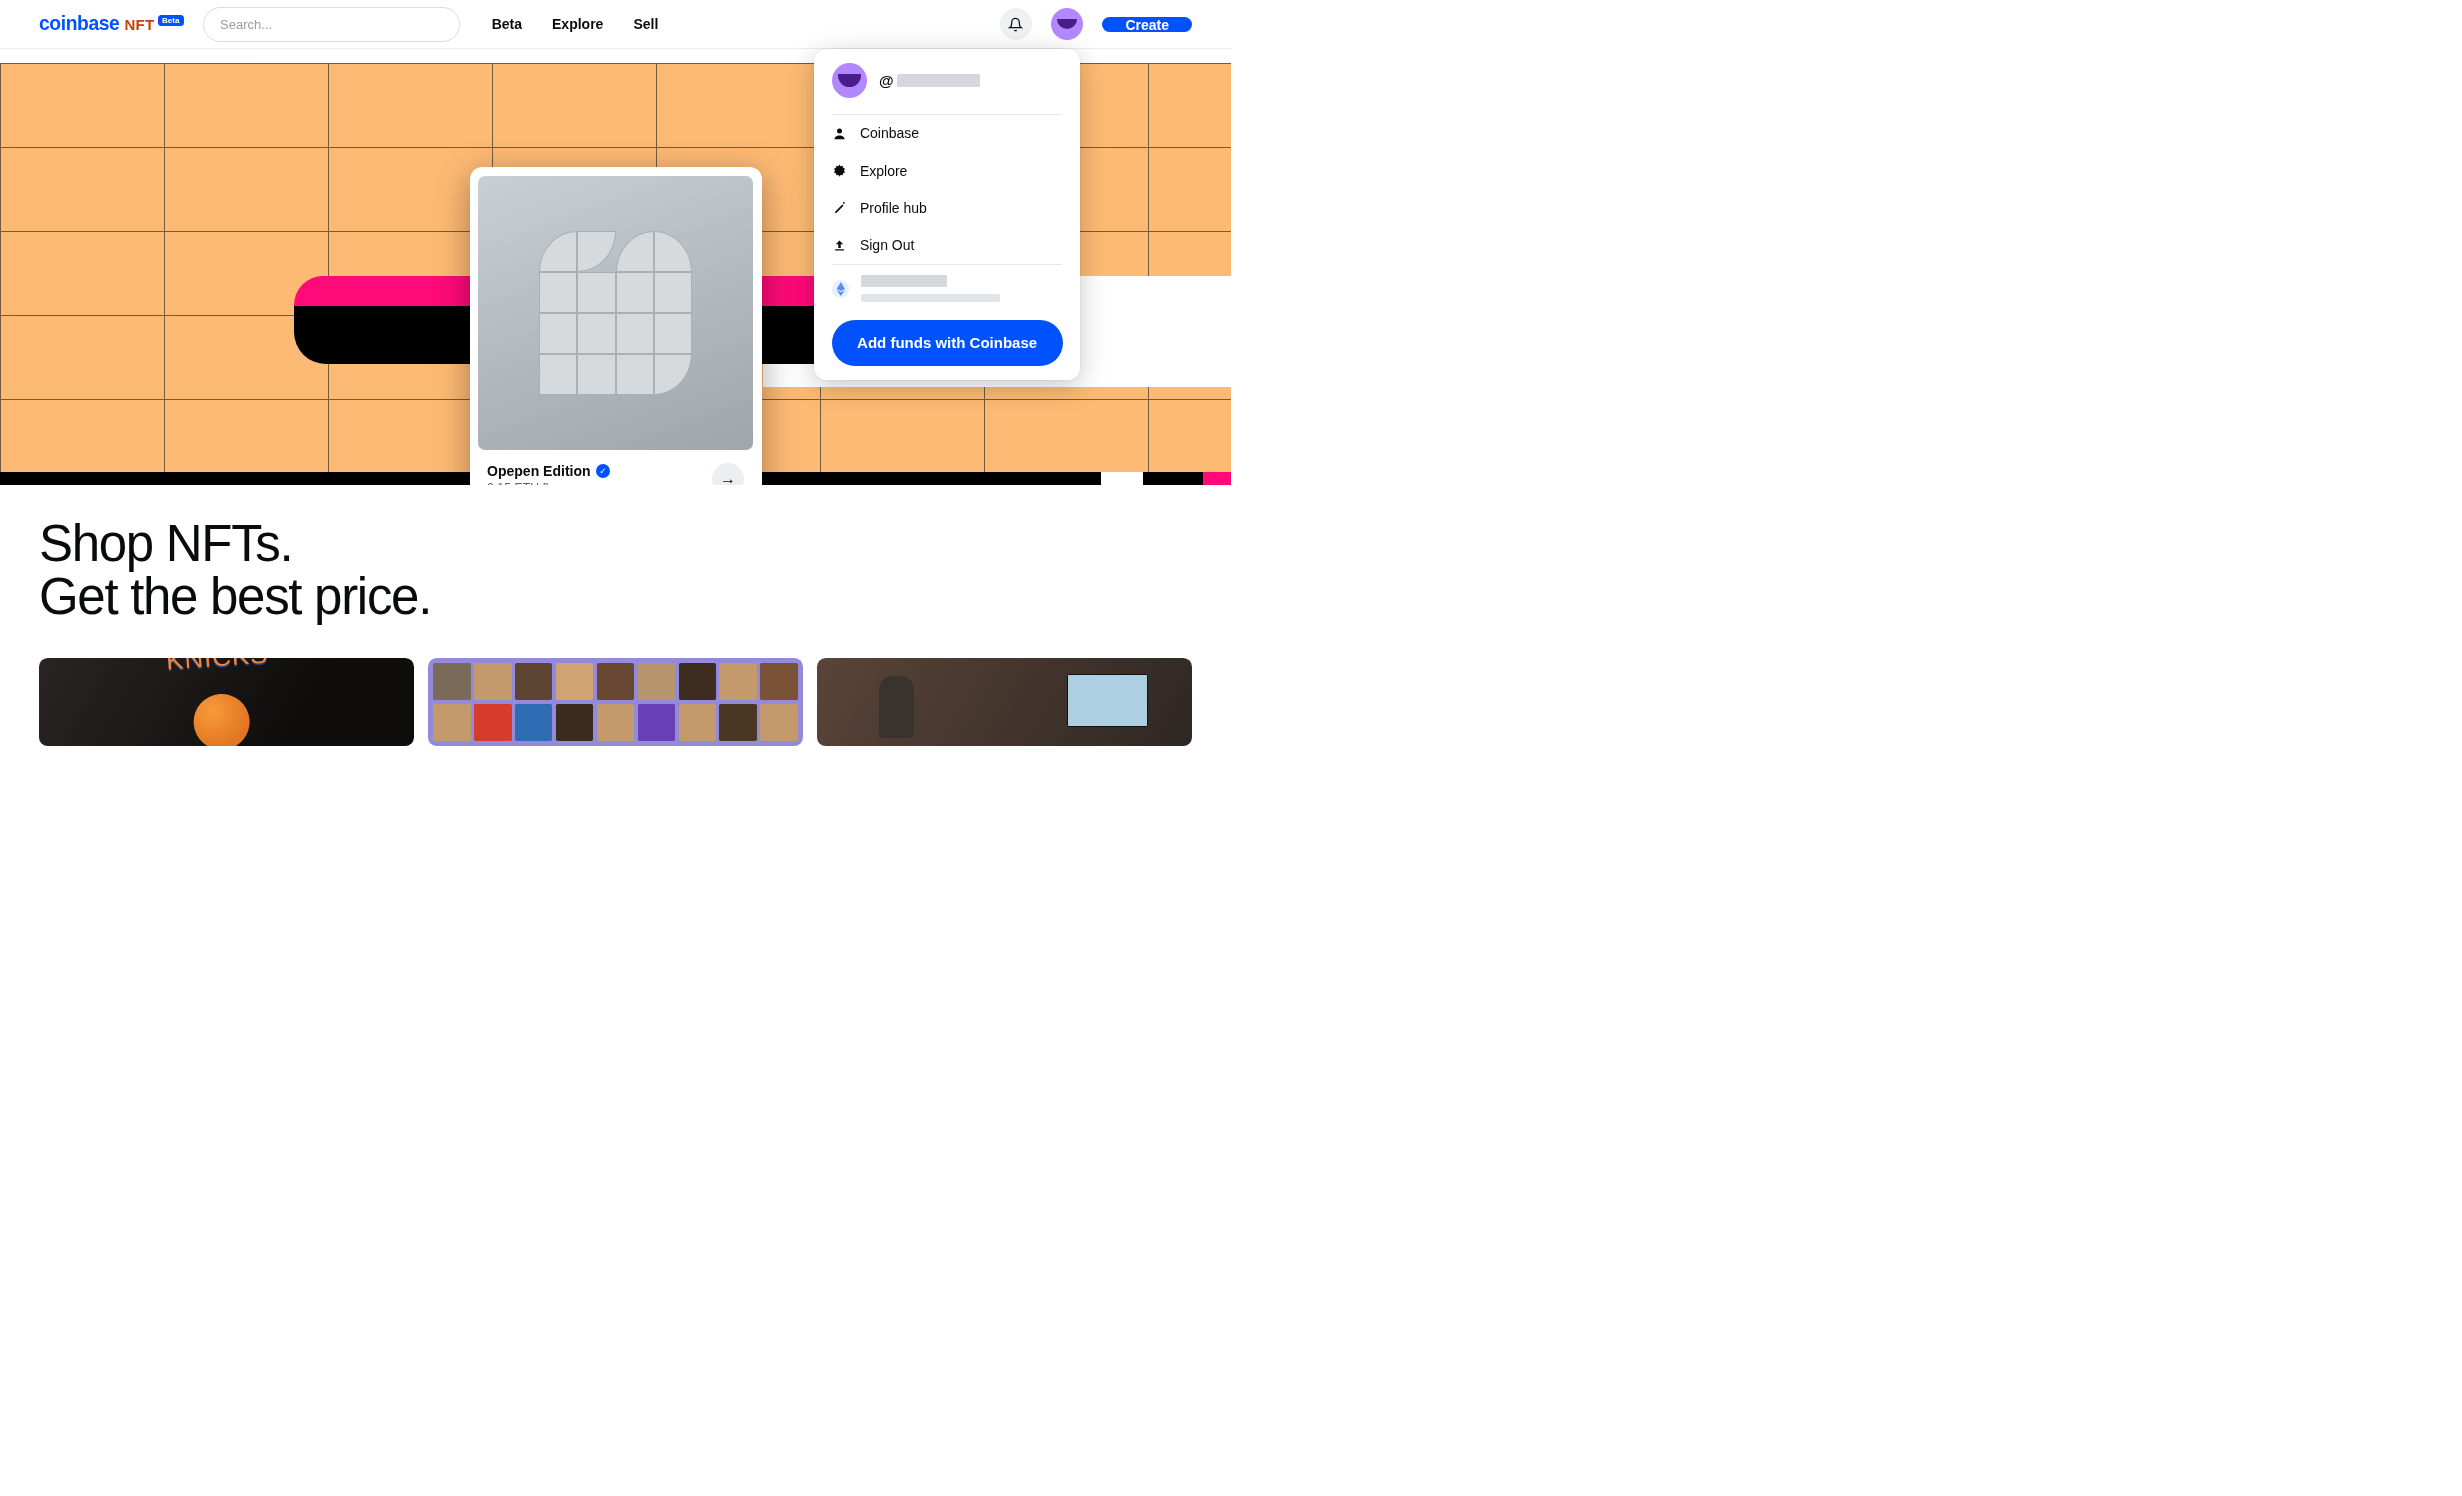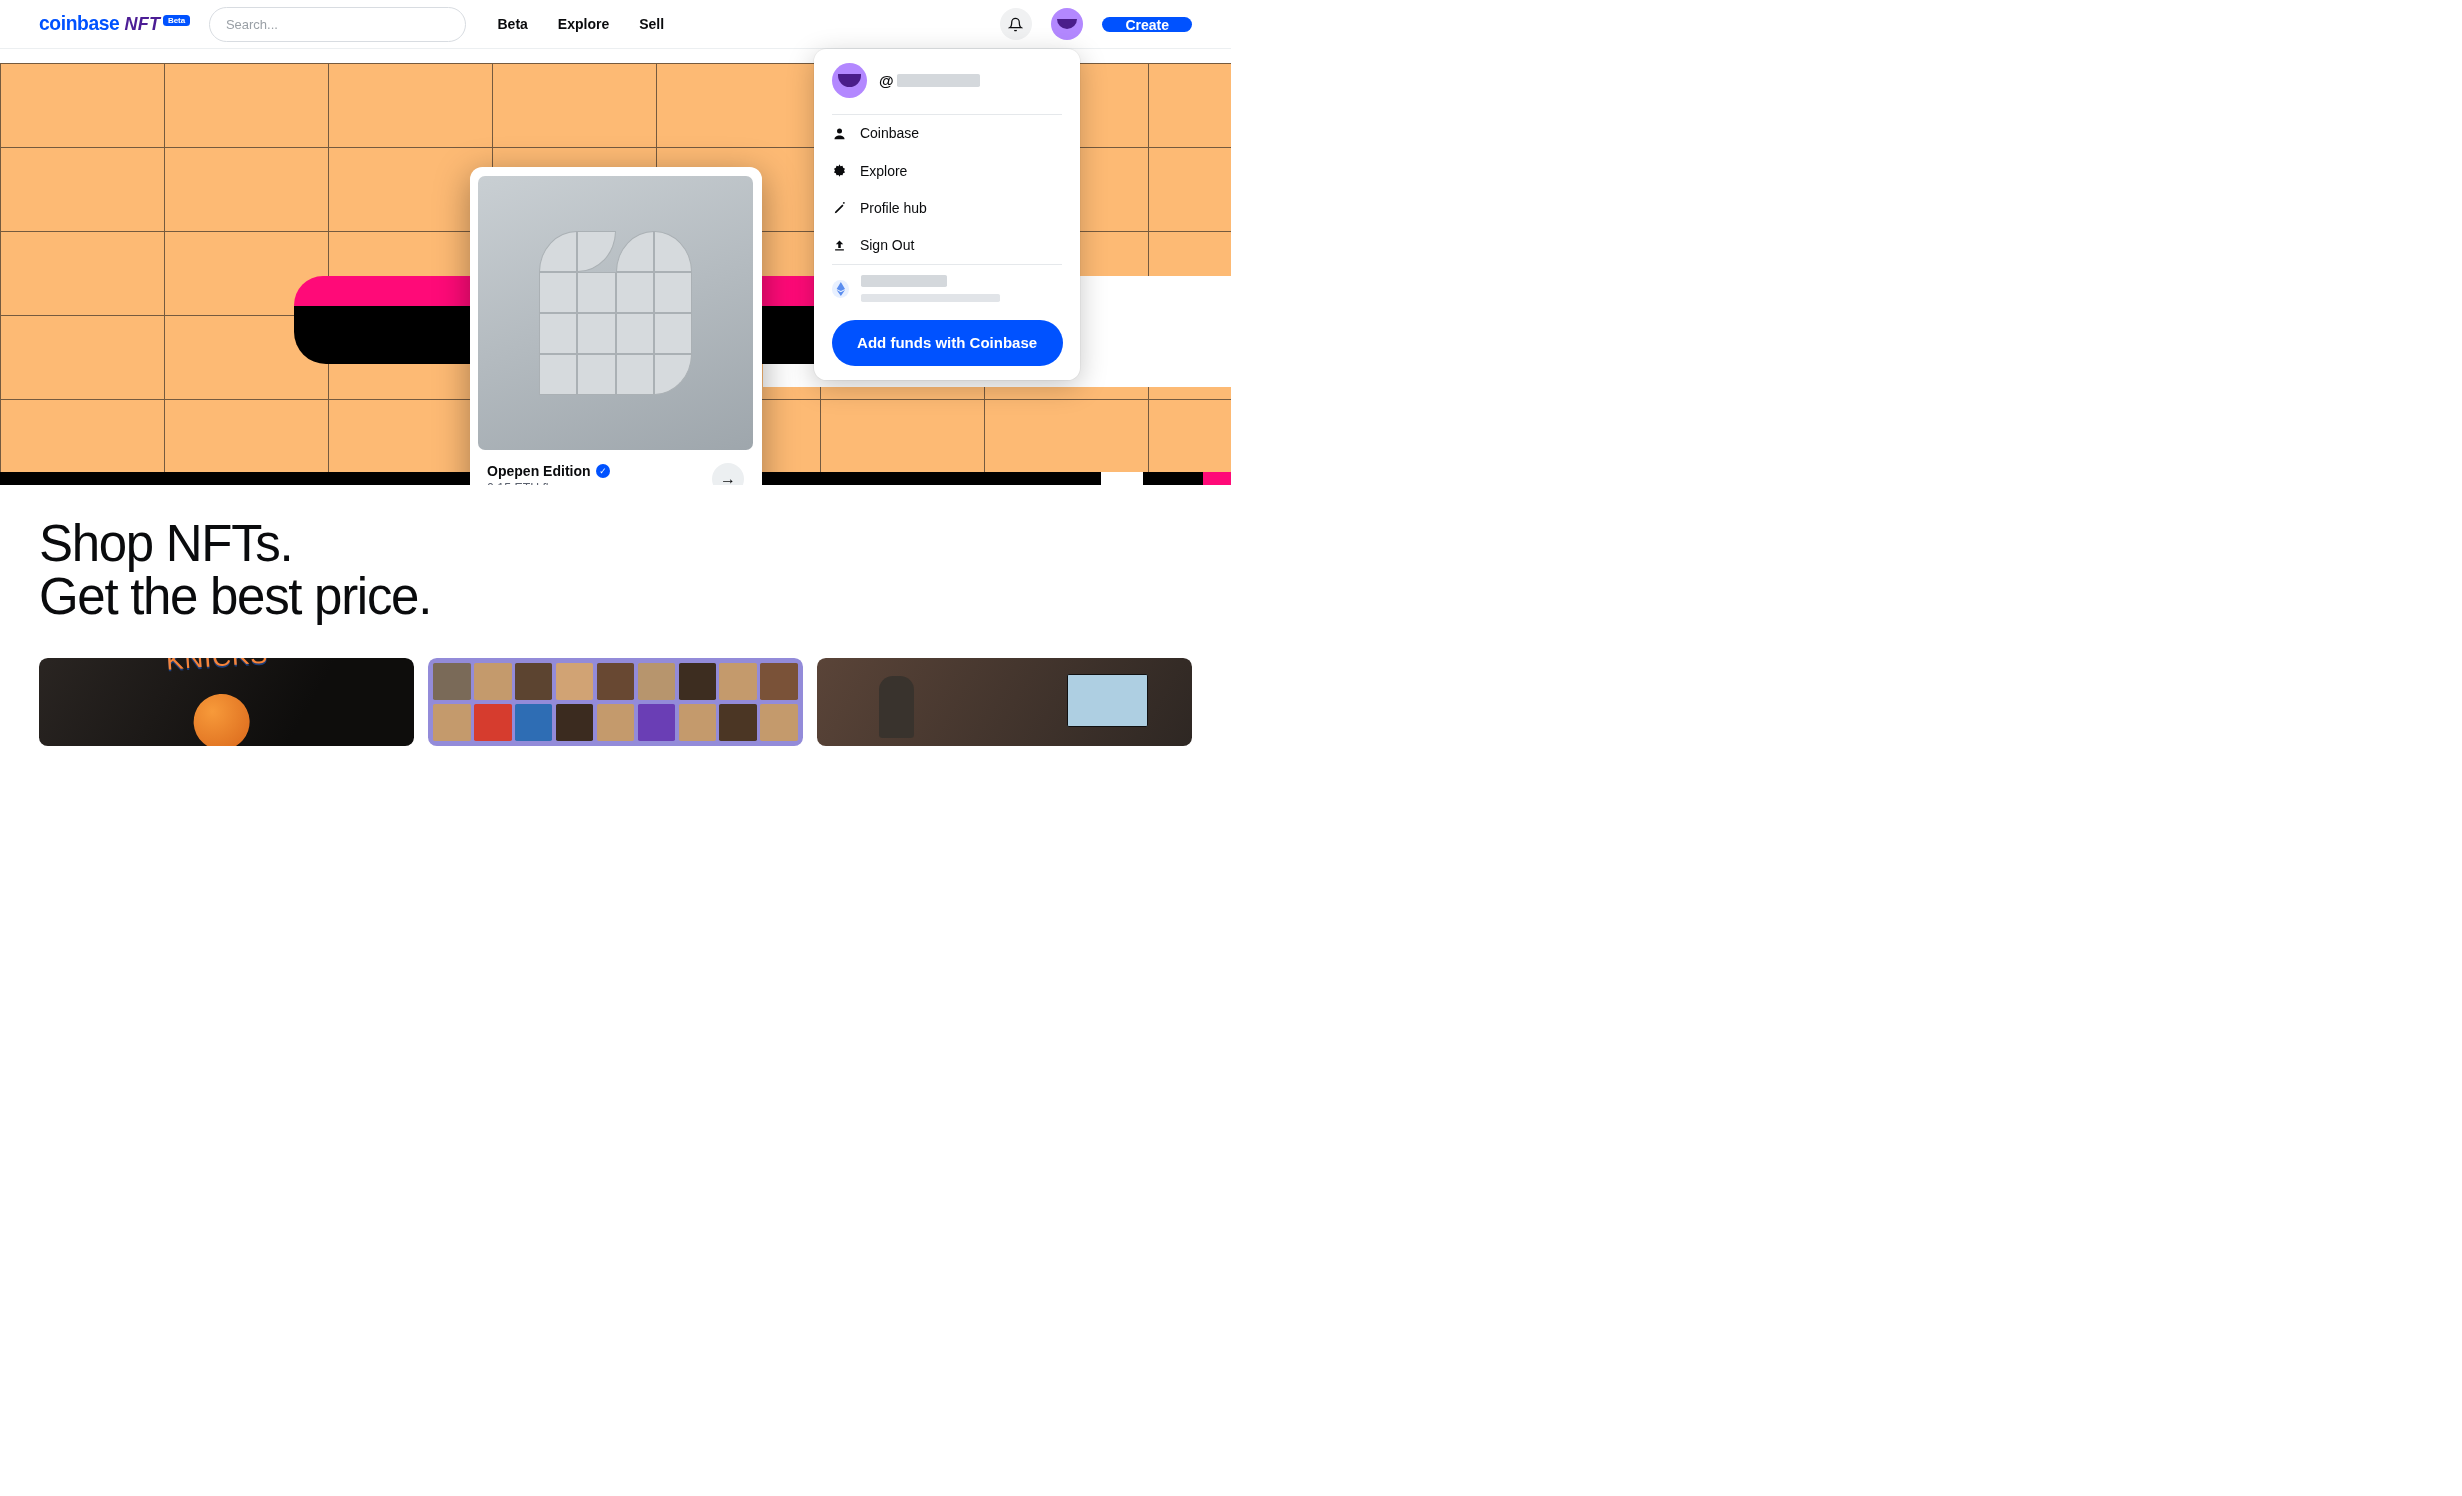--- a/index.html
+++ b/index.html
@@ -21,21 +21,21 @@
     align-items: center;
     padding: 0 39px;
     gap: 19.3px;
     border-bottom: 0.9px solid #eceff1;
     background:#fff;
     position: relative;
     z-index: 20;
   }
   .logo { display: flex; align-items: baseline; gap: 5px; cursor: pointer; justify-content: flex-end; }
   .logo-brand { color:#0052ff; font-weight:700; font-size:19.3px; letter-spacing:-0.4px; }
-  .logo-sub   { color:#4c1d95; font-weight:700; font-size:18px; letter-spacing:0.3px;font-style:italic; }
+  .logo-sub   { color:#c2410c; font-weight:700; font-size:15px; letter-spacing:0.3px; }
   .logo-beta  {
     background:#0052ff; color:#fff; font-size:8px; font-weight:700;
     padding:0.9px 4.4px; border-radius:3.5px; margin-left:-1.8px; position:relative; top:-7px;
   }
   .search {
     width: 257px; height: 35px;
     border:0.9px solid #d8dce1; border-radius: 879px;
     padding: 0 16px; font-size:13px; color:#9aa0a6; background:#fff;
   }
   .search::placeholder { color:#9aa0a6; }

